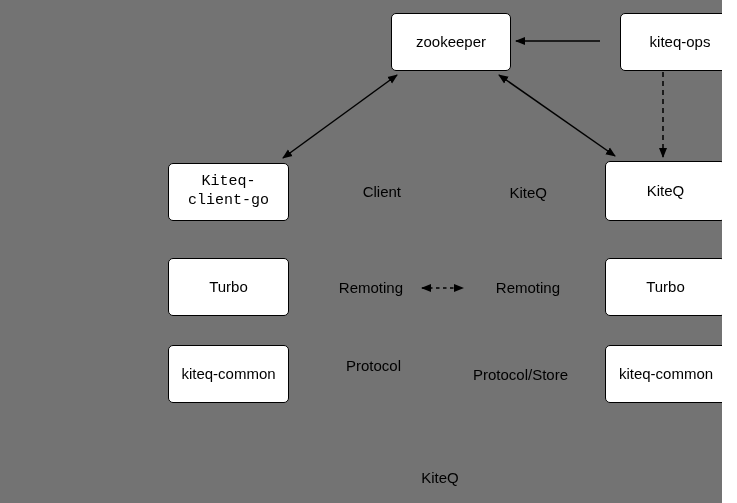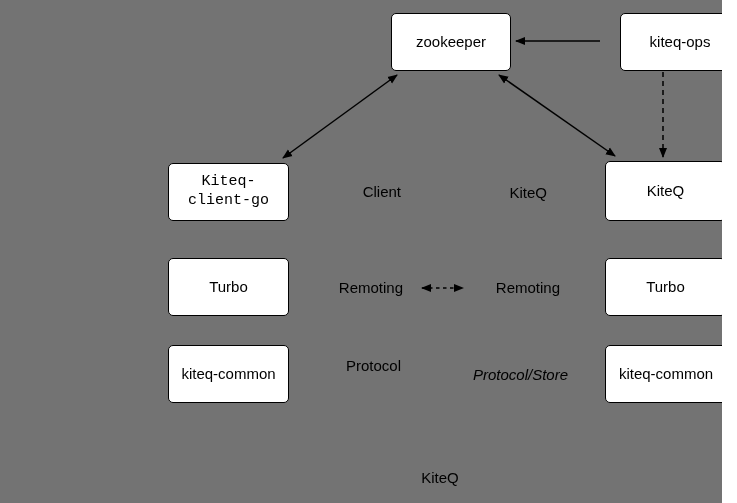--- a/index.html
+++ b/index.html
@@ -105,21 +105,21 @@
   <div class="box" style="left:605px; top:258px; width:121px; height:58px;">
     <span>Turbo</span>
   </div>
 
   <div class="box" style="left:168px; top:345px; width:121px; height:58px;">
     <span>kiteq-common</span>
   </div>
 
   <div class="lbl" style="left:337px; top:358px; width:64px;">Protocol</div>
 
-  <div class="lbl" style="left:462px; top:367px; width:106px;font-style:italic;">Protocol/Store</div>
+  <div class="lbl" style="left:462px; top:367px; width:106px;">Protocol/Store</div>
 
   <div class="box" style="left:605px; top:345px; width:122px; height:58px;">
     <span>kiteq-common</span>
   </div>
 
   <div class="caption" style="left:400px; top:470px; width:80px;">KiteQ</div>
 
 </div>
 
 </body></html>

